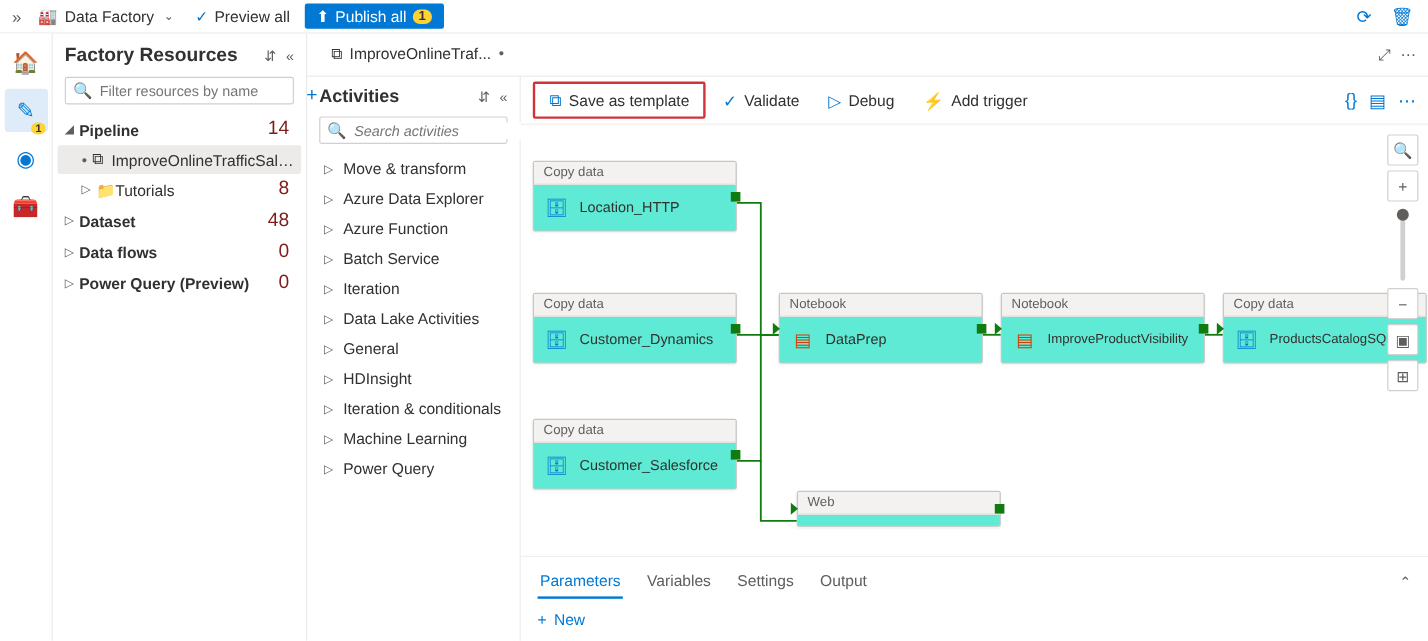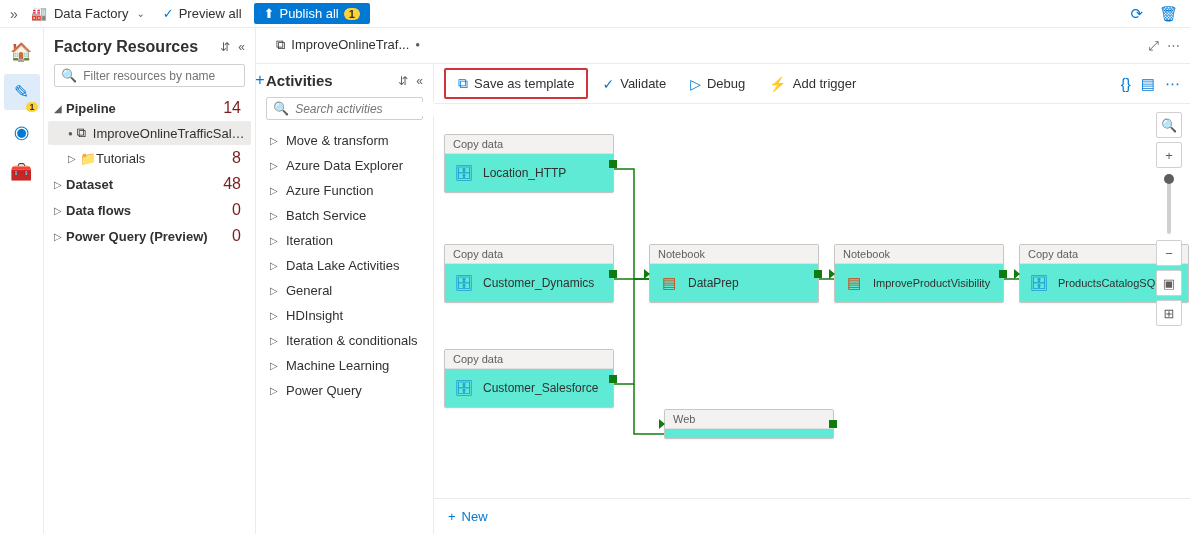--- a/index.html
+++ b/index.html
@@ -373,20 +373,27 @@
             <div class="zoom-track">
                 <div class="zoom-thumb"></div>
               </div>
             <div class="ctool">−</div>
             <div class="ctool">▣</div>
             <div class="ctool">⊞</div>
           </div>
         </div>
 
         <div class="bottom-panel">
+          <div class="bp-tabs" id="bp-tabs">
+            <span class="bp-tab active">Parameters</span>
+              <span class="bp-tab">Variables</span>
+              <span class="bp-tab">Settings</span>
+              <span class="bp-tab">Output</span>
+              <span class="bp-collapse">⌃</span>
+          </div>
           <div class="bp-body">
             <div class="bp-new">
               <span>+</span>
               <span>New</span>
             </div>
           </div>
         </div>
       </div>
     </div>
   </div>

